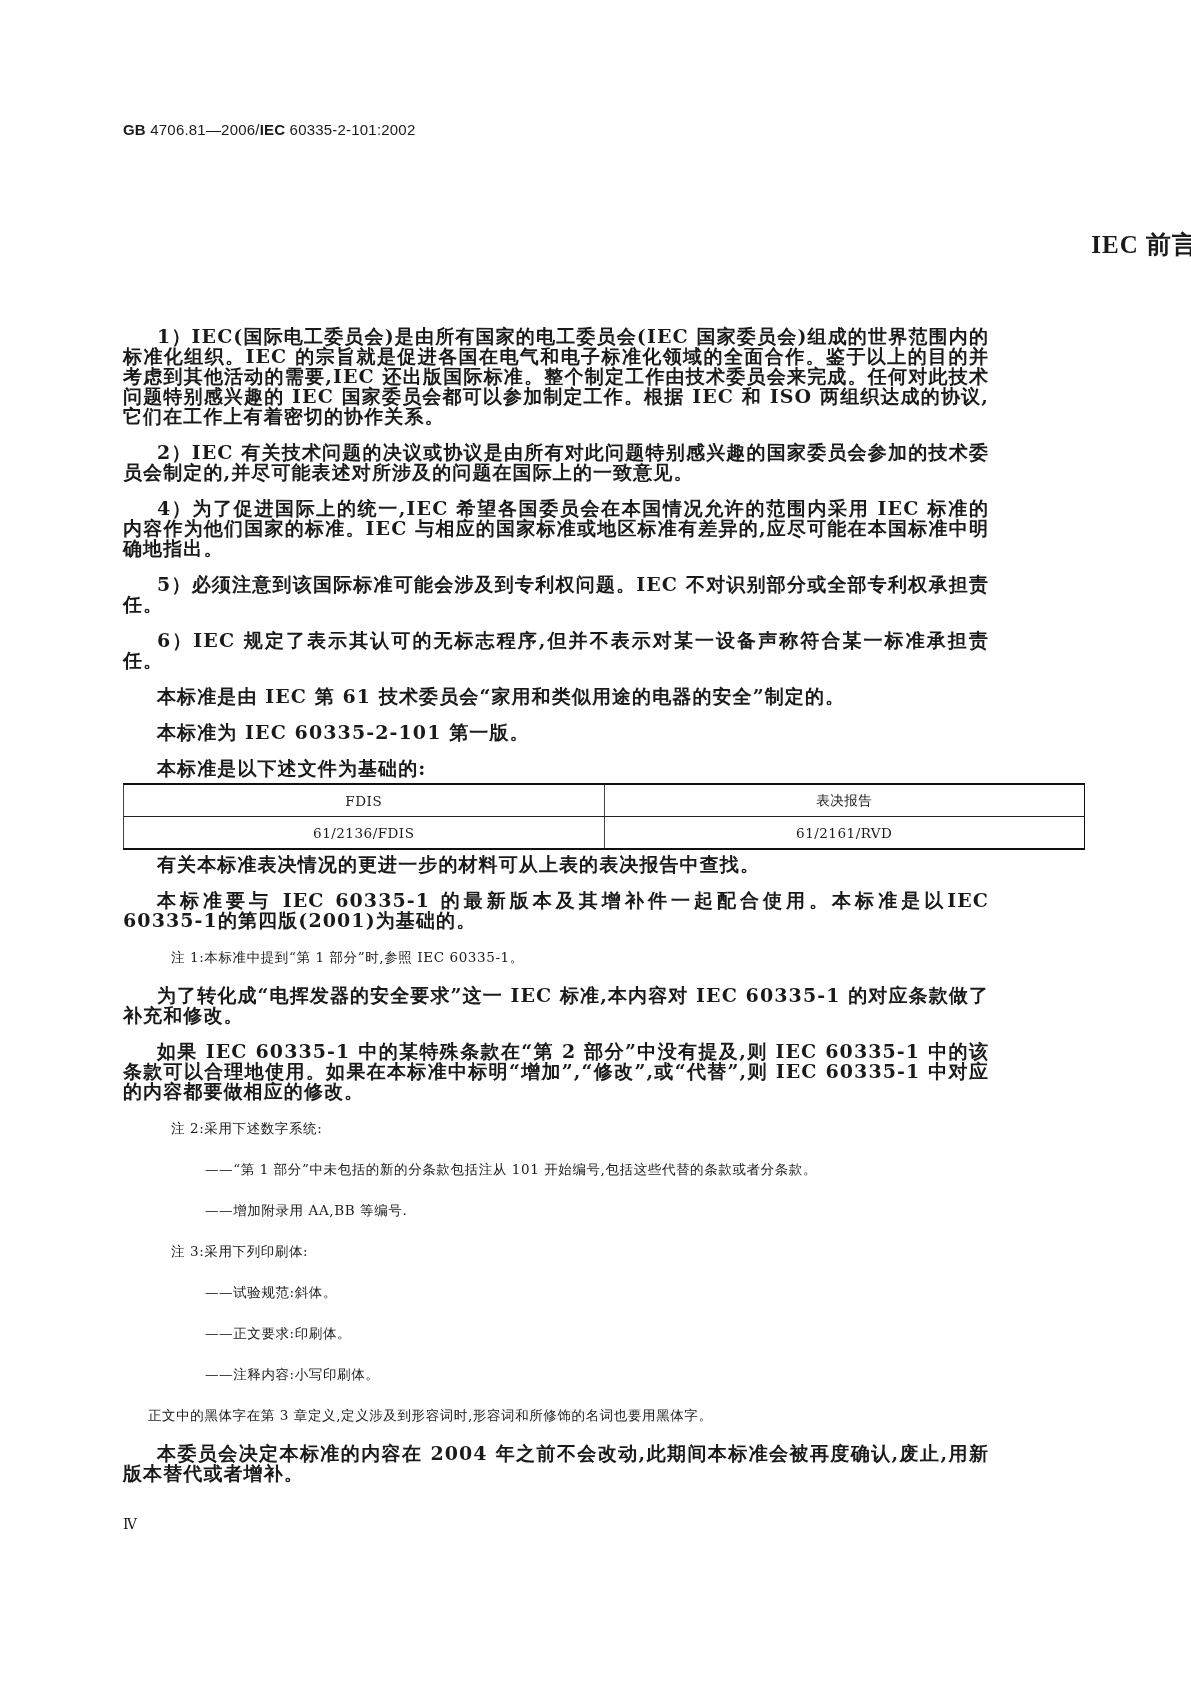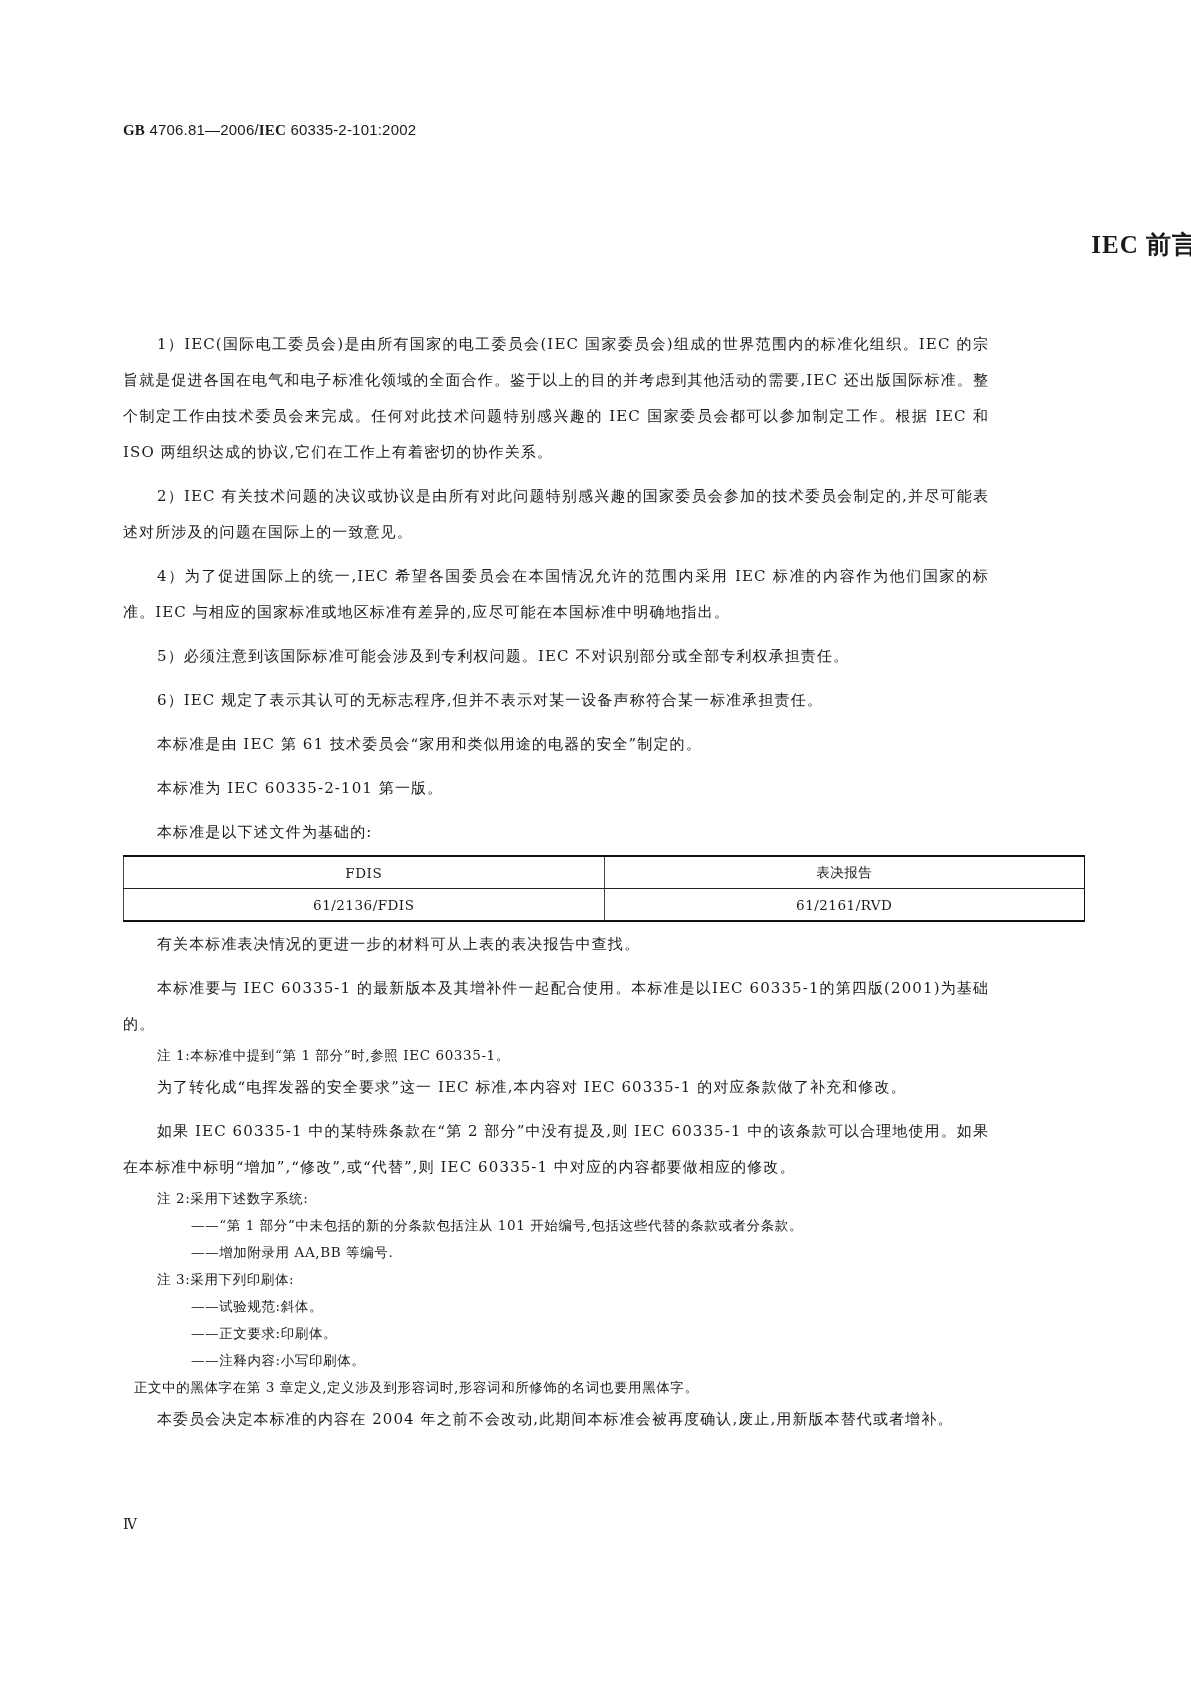--- a/index.html
+++ b/index.html
@@ -18,54 +18,55 @@
   .page-header {
     position: absolute;
     left: 123px;
     top: 121px;
     font-size: 15px;
     letter-spacing: 0.2px;
     font-family: "Liberation Sans", "DejaVu Sans", sans-serif;
   }
   .page-header .bold {
     font-weight: bold;
-    font-family: Liberation Serif, serif;
+    font-family: Liberation Sans, sans-serif;
   }
   .title {
     position: absolute;
     left: 0;
     width: 1191px;
     top: 228px;
     text-align: right;
     font-size: 25px;
     font-weight: bold;
     letter-spacing: 1px;
     font-family: "Liberation Serif", "DejaVu Serif", serif;
     padding-left: 7px;
   }
   .body {
     position: absolute;
     left: 123px;
     top: 326px;
     width: 866px;
   }
   .p {
-    font-size: 15px;
-    line-height: 36px;
+    font-size: 19px;
+    line-height: 20px;
     text-indent: 34px;
     margin: 0;
     letter-spacing: 1.1px;
     text-align: justify;
+    font-weight: bold;
   }
-  .p + .p { margin-top: 8px; }
+  .p + .p { margin-top: 16px; }
   .note {
     font-size: 13.5px;
     line-height: 27px;
     padding-left: 34px;
-    margin: 0;
+    margin: 14px;
     letter-spacing: 0.6px;
   }
   .note.sub {
     padding-left: 68px;
   }
   .note.flat {
     padding-left: 11px;
   }
   table.basis {
     width: 962px;

